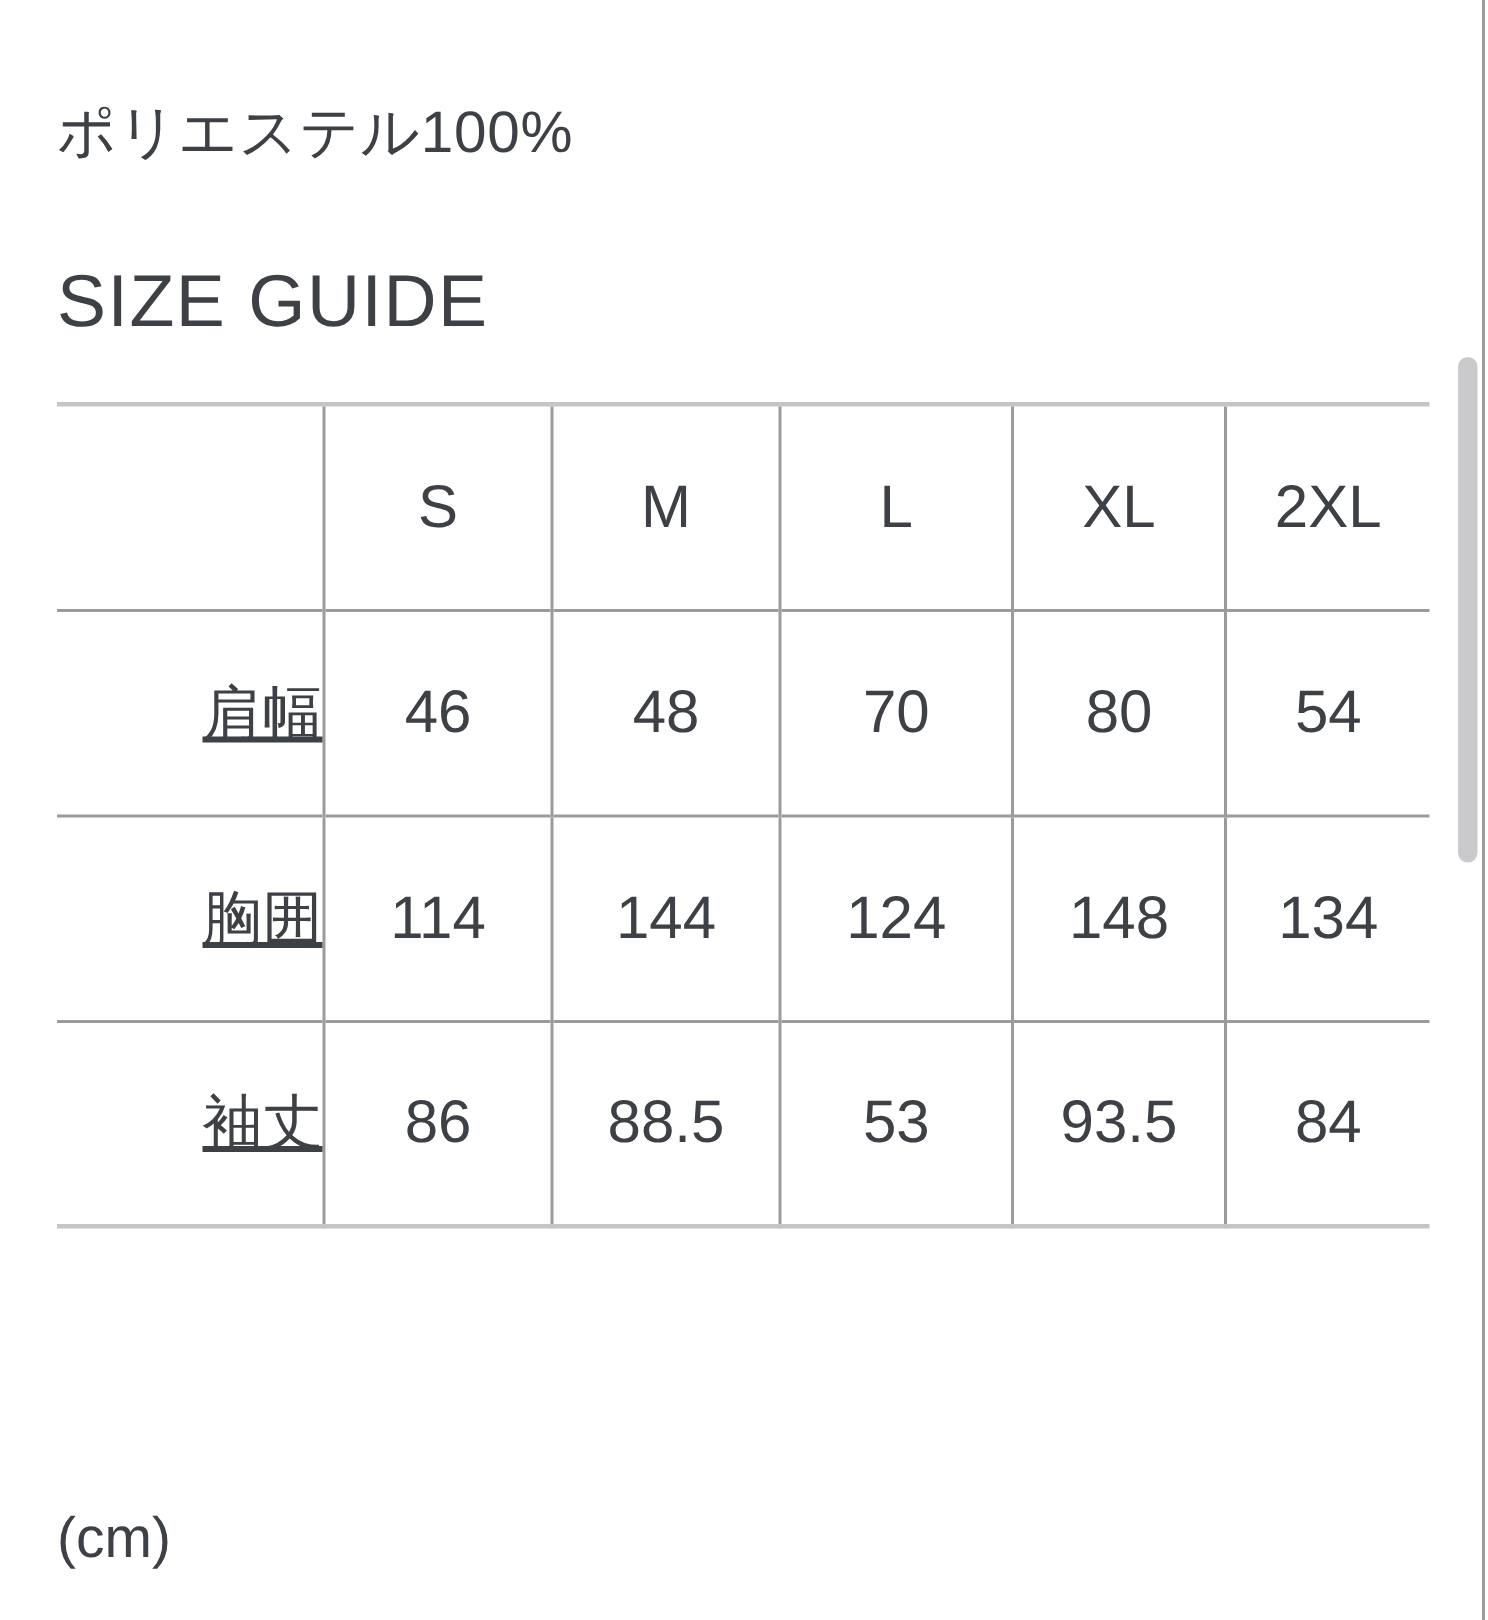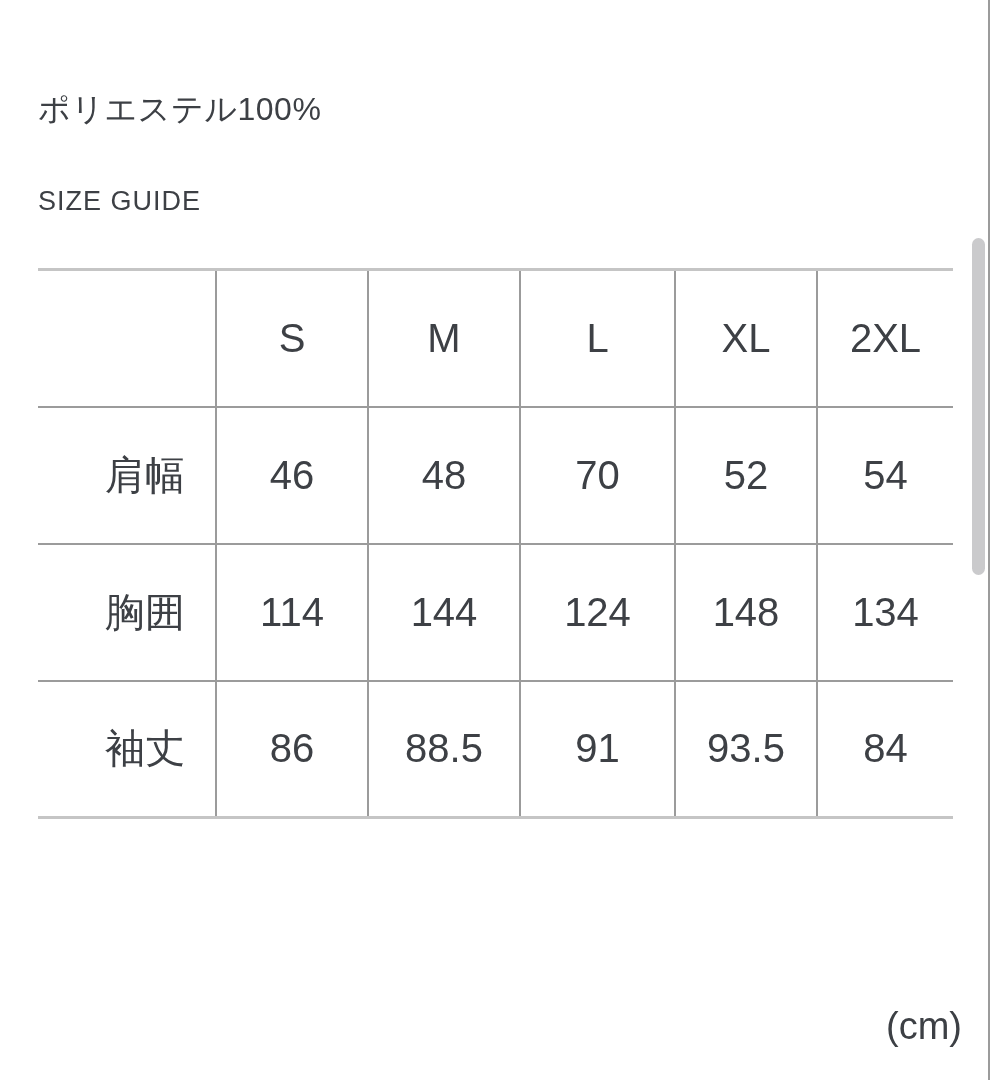--- a/index.html
+++ b/index.html
@@ -12,32 +12,31 @@
     height: 1080px;
     position: relative;
     overflow: hidden;
     font-family: "Liberation Sans", "DejaVu Sans", sans-serif;
     color: #3d4045;
   }
   .material-text {
     position: absolute;
     left: 38px;
     top: 66px;
-    font-size: 32px;
+    font-size: 39px;
     line-height: 46px;
     letter-spacing: 0.5px;
     color: #3d4045;
     white-space: nowrap;
-    margin-top: 20px;
   }
   .section-title {
     position: absolute;
     left: 38px;
     top: 178px;
-    font-size: 27px;
+    font-size: 49px;
     line-height: 46px;
     letter-spacing: 1px;
     color: #3d4045;
     white-space: nowrap;
   }
   .table-wrap {
     position: absolute;
     left: 38px;
     top: 268px;
     width: 915px;
@@ -69,29 +68,29 @@
     color: #3d4045;
     text-align: center;
     vertical-align: middle;
     padding: 0;
   }
   table.size-table th + th,
   table.size-table td + td {
     border-left: 2px solid #9b9b9b;
   }
   table.size-table td.row-label {
-    text-align: center;
+    text-align: right;
     padding-left: 37px;
+    text-decoration: underline;
   }
   .unit-label {
     position: absolute;
     left: 38px;
     top: 1003px;
     width: 924px;
-    text-align: right;
     font-size: 38px;
     line-height: 46px;
     color: #3d4045;
   }
   .scrollbar-thumb {
     position: absolute;
     left: 972px;
     top: 238px;
     width: 13px;
     height: 337px;
@@ -135,36 +134,36 @@
           <th>XL</th>
           <th>2XL</th>
         </tr>
       </thead>
       <tbody>
         <tr>
           <td class="row-label">肩幅</td>
           <td>46</td>
           <td>48</td>
           <td>70</td>
-          <td>52</td>
+          <td>80</td>
           <td>54</td>
         </tr>
         <tr>
           <td class="row-label">胸囲</td>
           <td>114</td>
           <td>144</td>
           <td>124</td>
           <td>148</td>
           <td>134</td>
         </tr>
         <tr>
           <td class="row-label">袖丈</td>
           <td>86</td>
           <td>88.5</td>
-          <td>91</td>
+          <td>53</td>
           <td>93.5</td>
           <td>84</td>
         </tr>
       </tbody>
     </table>
   </div>
 
   <div class="unit-label">(cm)</div>
 
   <div class="scrollbar-thumb"></div>

